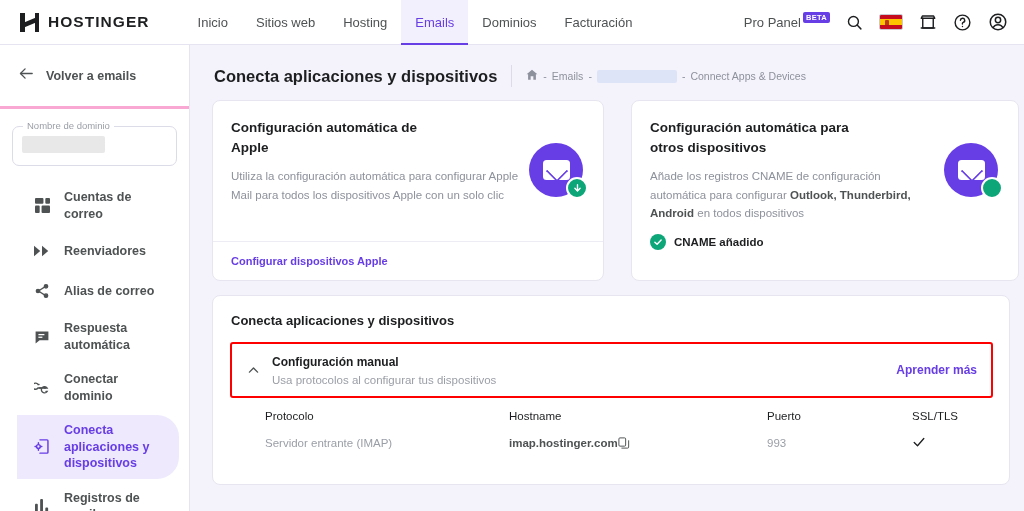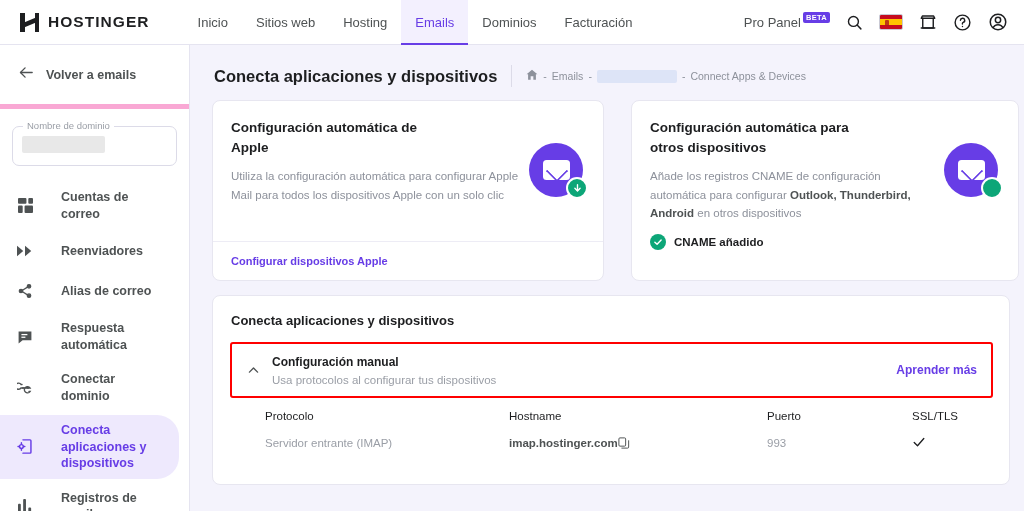--- a/index.html
+++ b/index.html
@@ -73,44 +73,44 @@
   
   .sidebar {
     position: absolute; top: 45px; left: 0;
     width: 190px; height: 466px;
     background: #fff;
     border-right: 1px solid #E5E4F0;
   }
   .back-row {
     height: 64px; display: flex; align-items: center; gap: 11px;
     padding: 0 18px; cursor: pointer;
-    border-bottom: 5px solid #f9a8d4;
+    border-bottom: 3px solid #f9a8d4;
   }
   .back-row .lbl { font-size: 12.5px; color: #4E5253; font-weight: 600; }
   .domain-box {
     margin: 17px 12px 0 12px;
     height: 40px;
     border: 1px solid #DCDBE8; border-radius: 7px;
     position: relative; cursor: pointer;
     background: #fff;
   }
   .domain-label {
     position: absolute; top: -7px; left: 10px;
     background: #fff; padding: 0 4px;
     font-size: 9.5px; color: #9A9EA6;
   }
   .domain-redaction {
     position: absolute; left: 9px; top: 9px;
     width: 83px; height: 17px; background: #E8E8E8; border-radius: 2px;
   }
   .menu { margin-top: 16px; }
   .menu-item {
-    display: flex; align-items: center; gap: 27px;
+    display: flex; align-items: center; gap: 13px;
     min-height: 36px; padding: 7px 14px 7px 16px;
-    margin: 4px 10px 4px 0;
+    margin: 4px 10px 4px 17px;
     font-size: 12.5px; color: #4E5253; font-weight: 600;
     border-radius: 0 22px 22px 0; cursor: pointer;
     line-height: 1.32;
   }
   .menu-item.active { background: #EEE9FD; color: #673DE6; }
   .menu-icon { width: 18px; min-width: 18px; display: flex; align-items: center; justify-content: center; }
 
   
   .main {
     position: absolute; top: 45px; left: 190px;
@@ -420,21 +420,21 @@
             </div>
           </div>
         </div>
         <div class="card-foot foot-link">Configurar dispositivos Apple</div>
       </div>
 
       <div class="card card-right">
         <div class="card-body">
           <div class="card-title">Configuración automática para otros dispositivos</div>
           <div class="card-desc">
-            <span>Añade los registros CNAME de configuración automática para configurar </span><b>Outlook, Thunderbird, Android</b><span> en otros dispositivos</span>
+            <span>Añade los registros CNAME de configuración automática para configurar </span><b>Outlook, Thunderbird, Android</b><span> en todos dispositivos</span>
           </div>
           <div class="cname-ok">
             <span class="ok-circle">
               <svg width="10" height="10" viewBox="0 0 16 16" fill="none" stroke="#fff" stroke-width="2.3" stroke-linecap="round" stroke-linejoin="round">
                 <polyline points="3,8.3 6.5,11.6 13,4.8"></polyline>
               </svg>
             </span>
             <span class="txt">CNAME añadido</span>
           </div>
           <div class="mail-badge">

